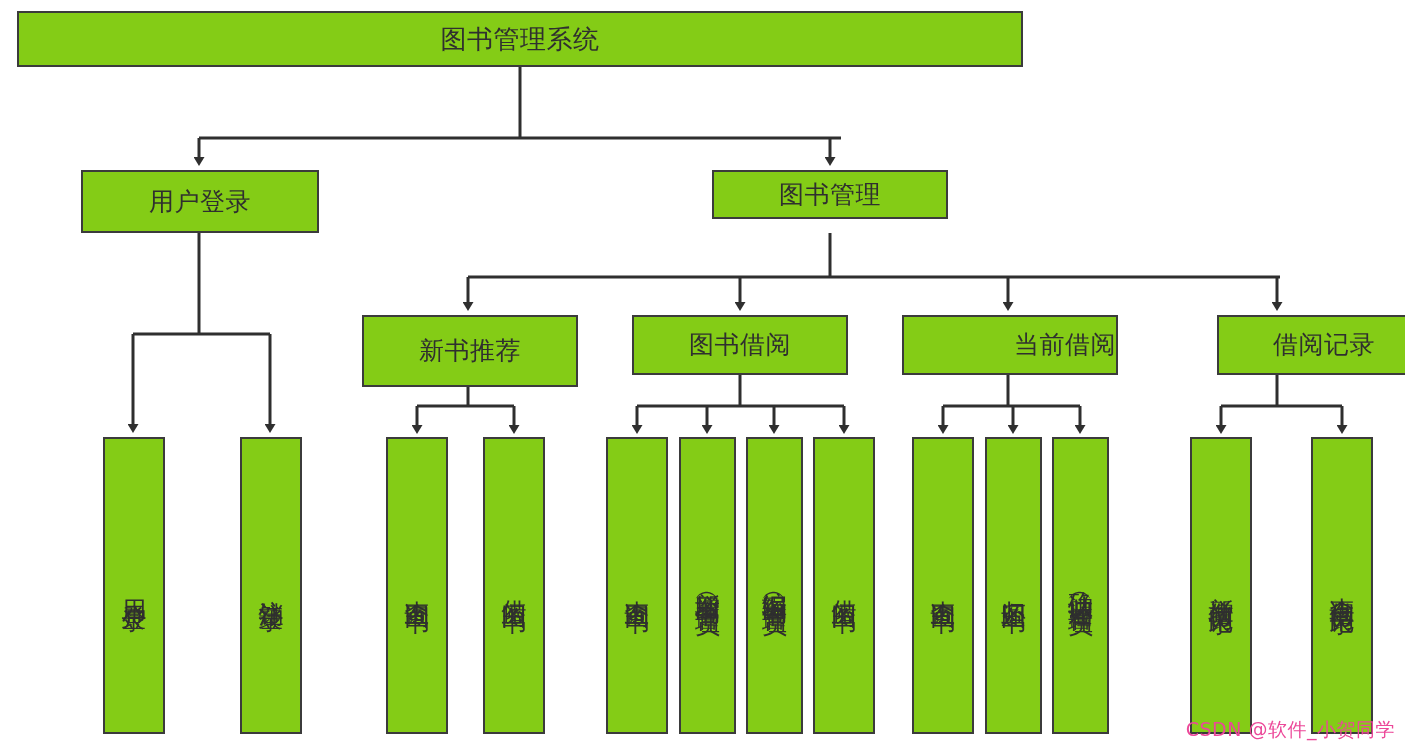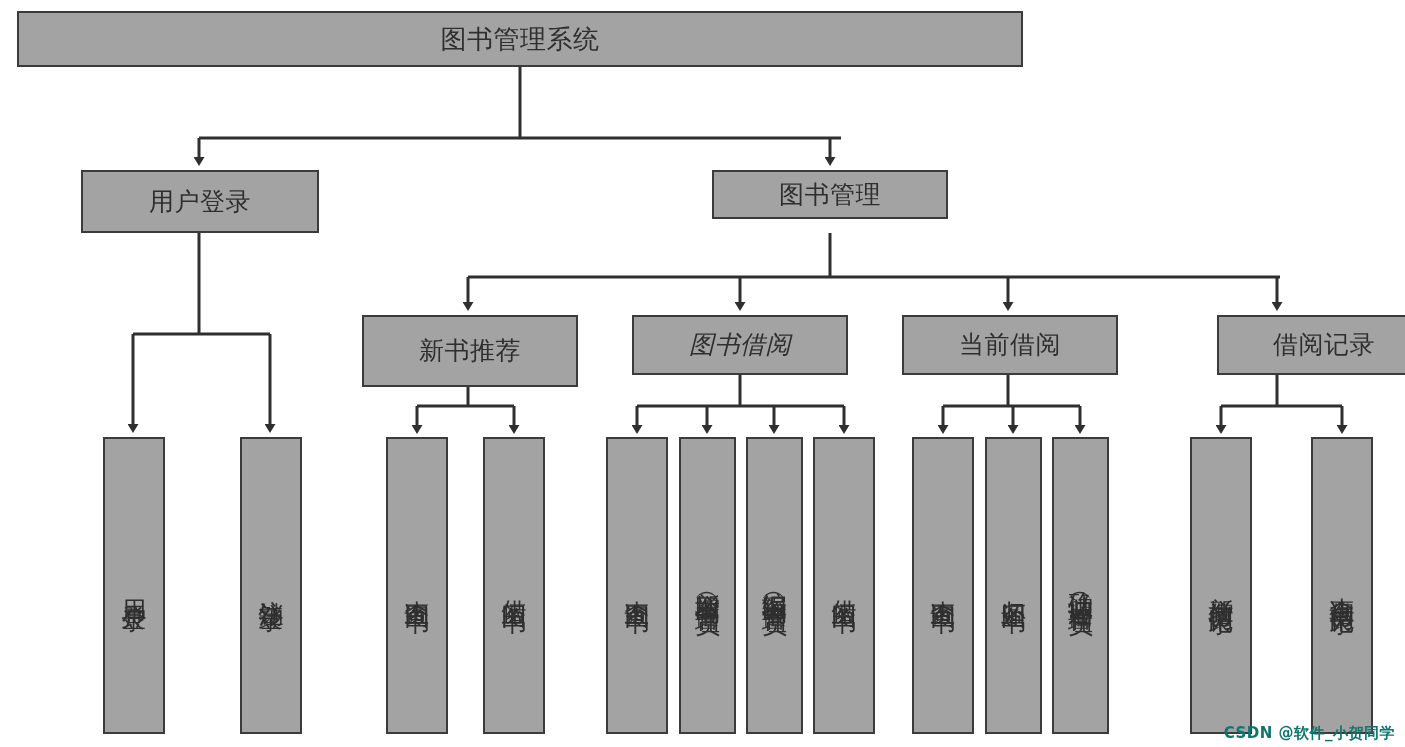--- a/index.html
+++ b/index.html
@@ -22,21 +22,21 @@
     left: 0;
     top: 0;
     width: 1405px;
     height: 747px;
     pointer-events: none;
   }
   .node {
     position: absolute;
     box-sizing: border-box;
     border: 2.5px solid #3b3b3b;
-    background: #a3a3a3;
+    background: #84cc16;
     display: flex;
     align-items: center;
     justify-content: center;
     color: #2b2b2b;
   }
   .node .label {
     display: block;
     text-align: center;
     line-height: 1.18;
     color: #2f2f2f;
@@ -60,25 +60,24 @@
     text-orientation: upright;
     font-size: 25px;
     line-height: 1;
     letter-spacing: 3px;
     max-height: 100%;
   }
   .watermark {
     position: absolute;
     right: 10px;
     bottom: 4px;
-    font-size: 15px;
-    color: #0f766e;
+    font-size: 19px;
+    color: #ec4899;
     white-space: nowrap;
     letter-spacing: 0.5px;
-    font-weight: bold;
   }
 </style>
 </head>
 <body>
 
 <div id="canvas">
 
   <svg id="edges" viewBox="0 0 1405 747" xmlns="http://www.w3.org/2000/svg">
     <defs>
       <marker id="arrow" markerWidth="9" markerHeight="11" refX="1" refY="5.5" orient="auto" markerUnits="userSpaceOnUse">
@@ -136,24 +135,24 @@
   <div class="node horiz" style="left:81px; top:170px; width:238px; height:63px;">
     <span class="label">用户登录</span>
   </div>
   <div class="node horiz" style="left:712px; top:170px; width:236px; height:49px;">
     <span class="label">图书管理</span>
   </div>
 
   <div class="node horiz" style="left:362px; top:315px; width:216px; height:72px;">
     <span class="label">新书推荐</span>
   </div>
-  <div class="node horiz" style="left:632px; top:315px; width:216px; height:60px;font-style:italic;">
+  <div class="node horiz" style="left:632px; top:315px; width:216px; height:60px;">
     <span class="label">图书借阅</span>
   </div>
-  <div class="node horiz" style="left:902px; top:315px; width:216px; height:60px;">
+  <div class="node horiz" style="left:902px; top:315px; width:216px; height:60px;justify-content:flex-end;">
     <span class="label">当前借阅</span>
   </div>
   <div class="node horiz" style="left:1172px; top:315px; width:214px; height:60px;margin-left:45px;">
     <span class="label">借阅记录</span>
   </div>
 
   <div class="node vert" style="left:103px; top:437px; width:62px; height:297px;">
     <span class="label">用户登录</span>
   </div>
   <div class="node vert" style="left:240px; top:437px; width:62px; height:297px;">

